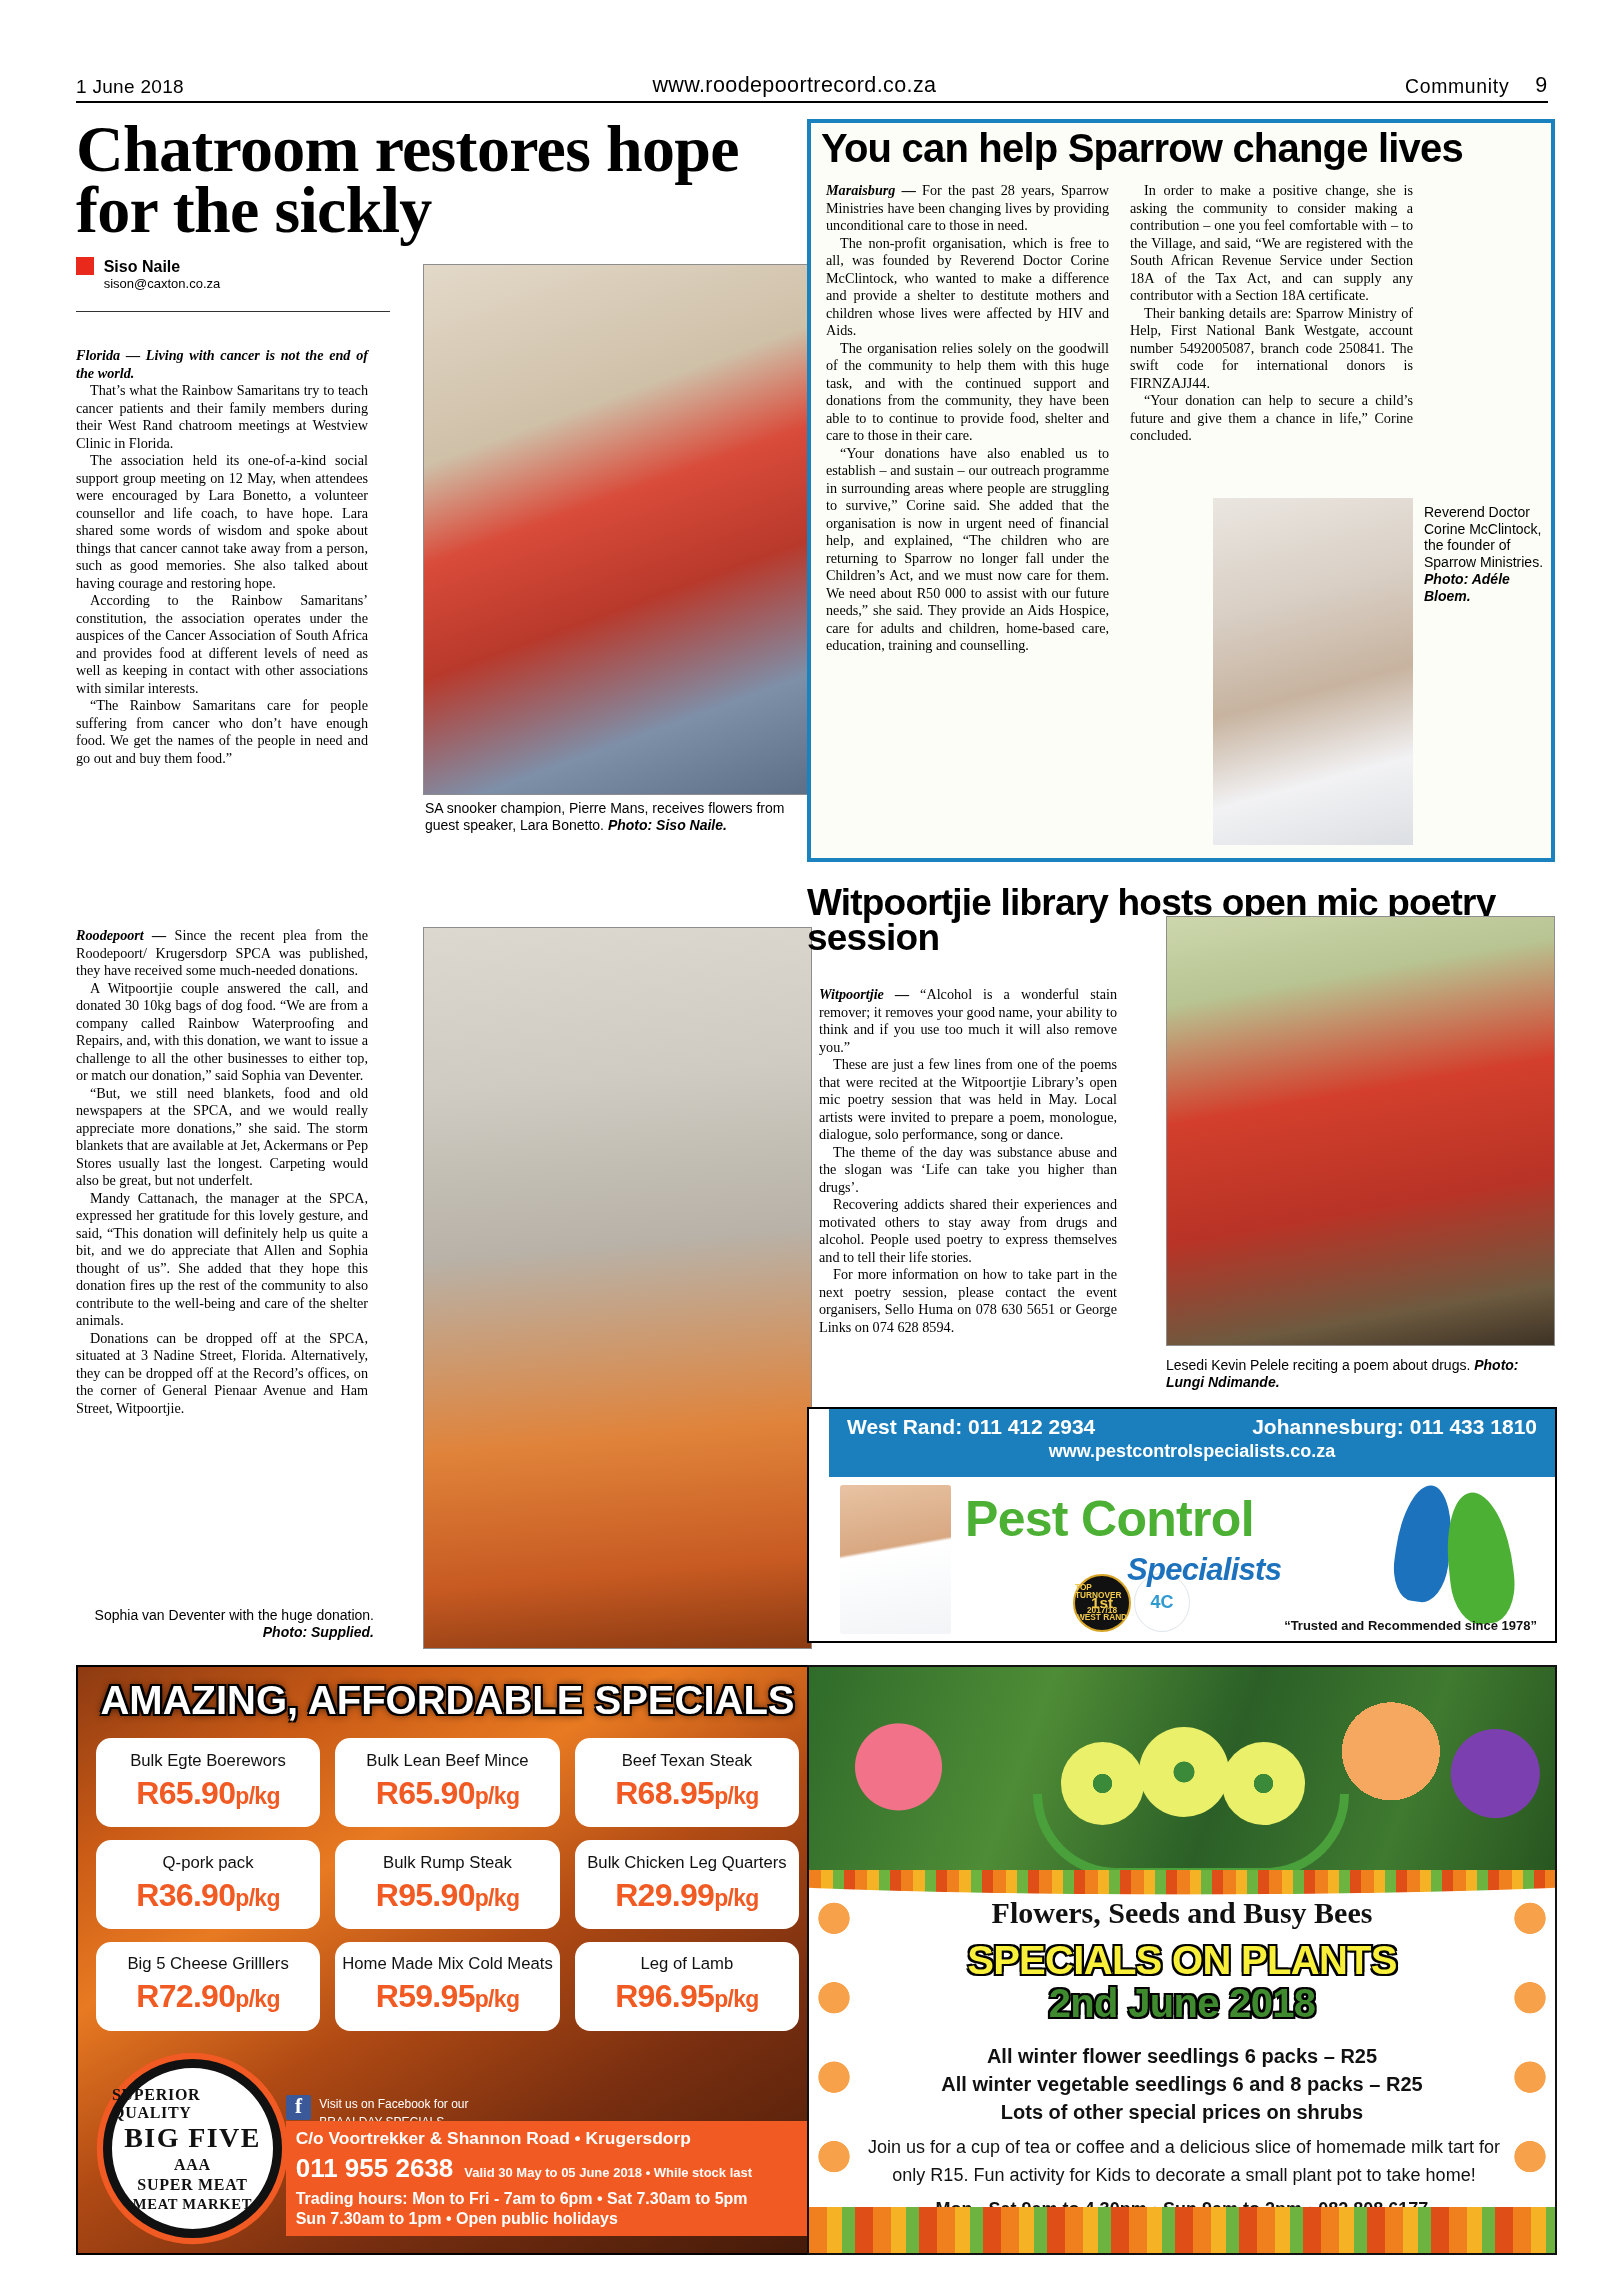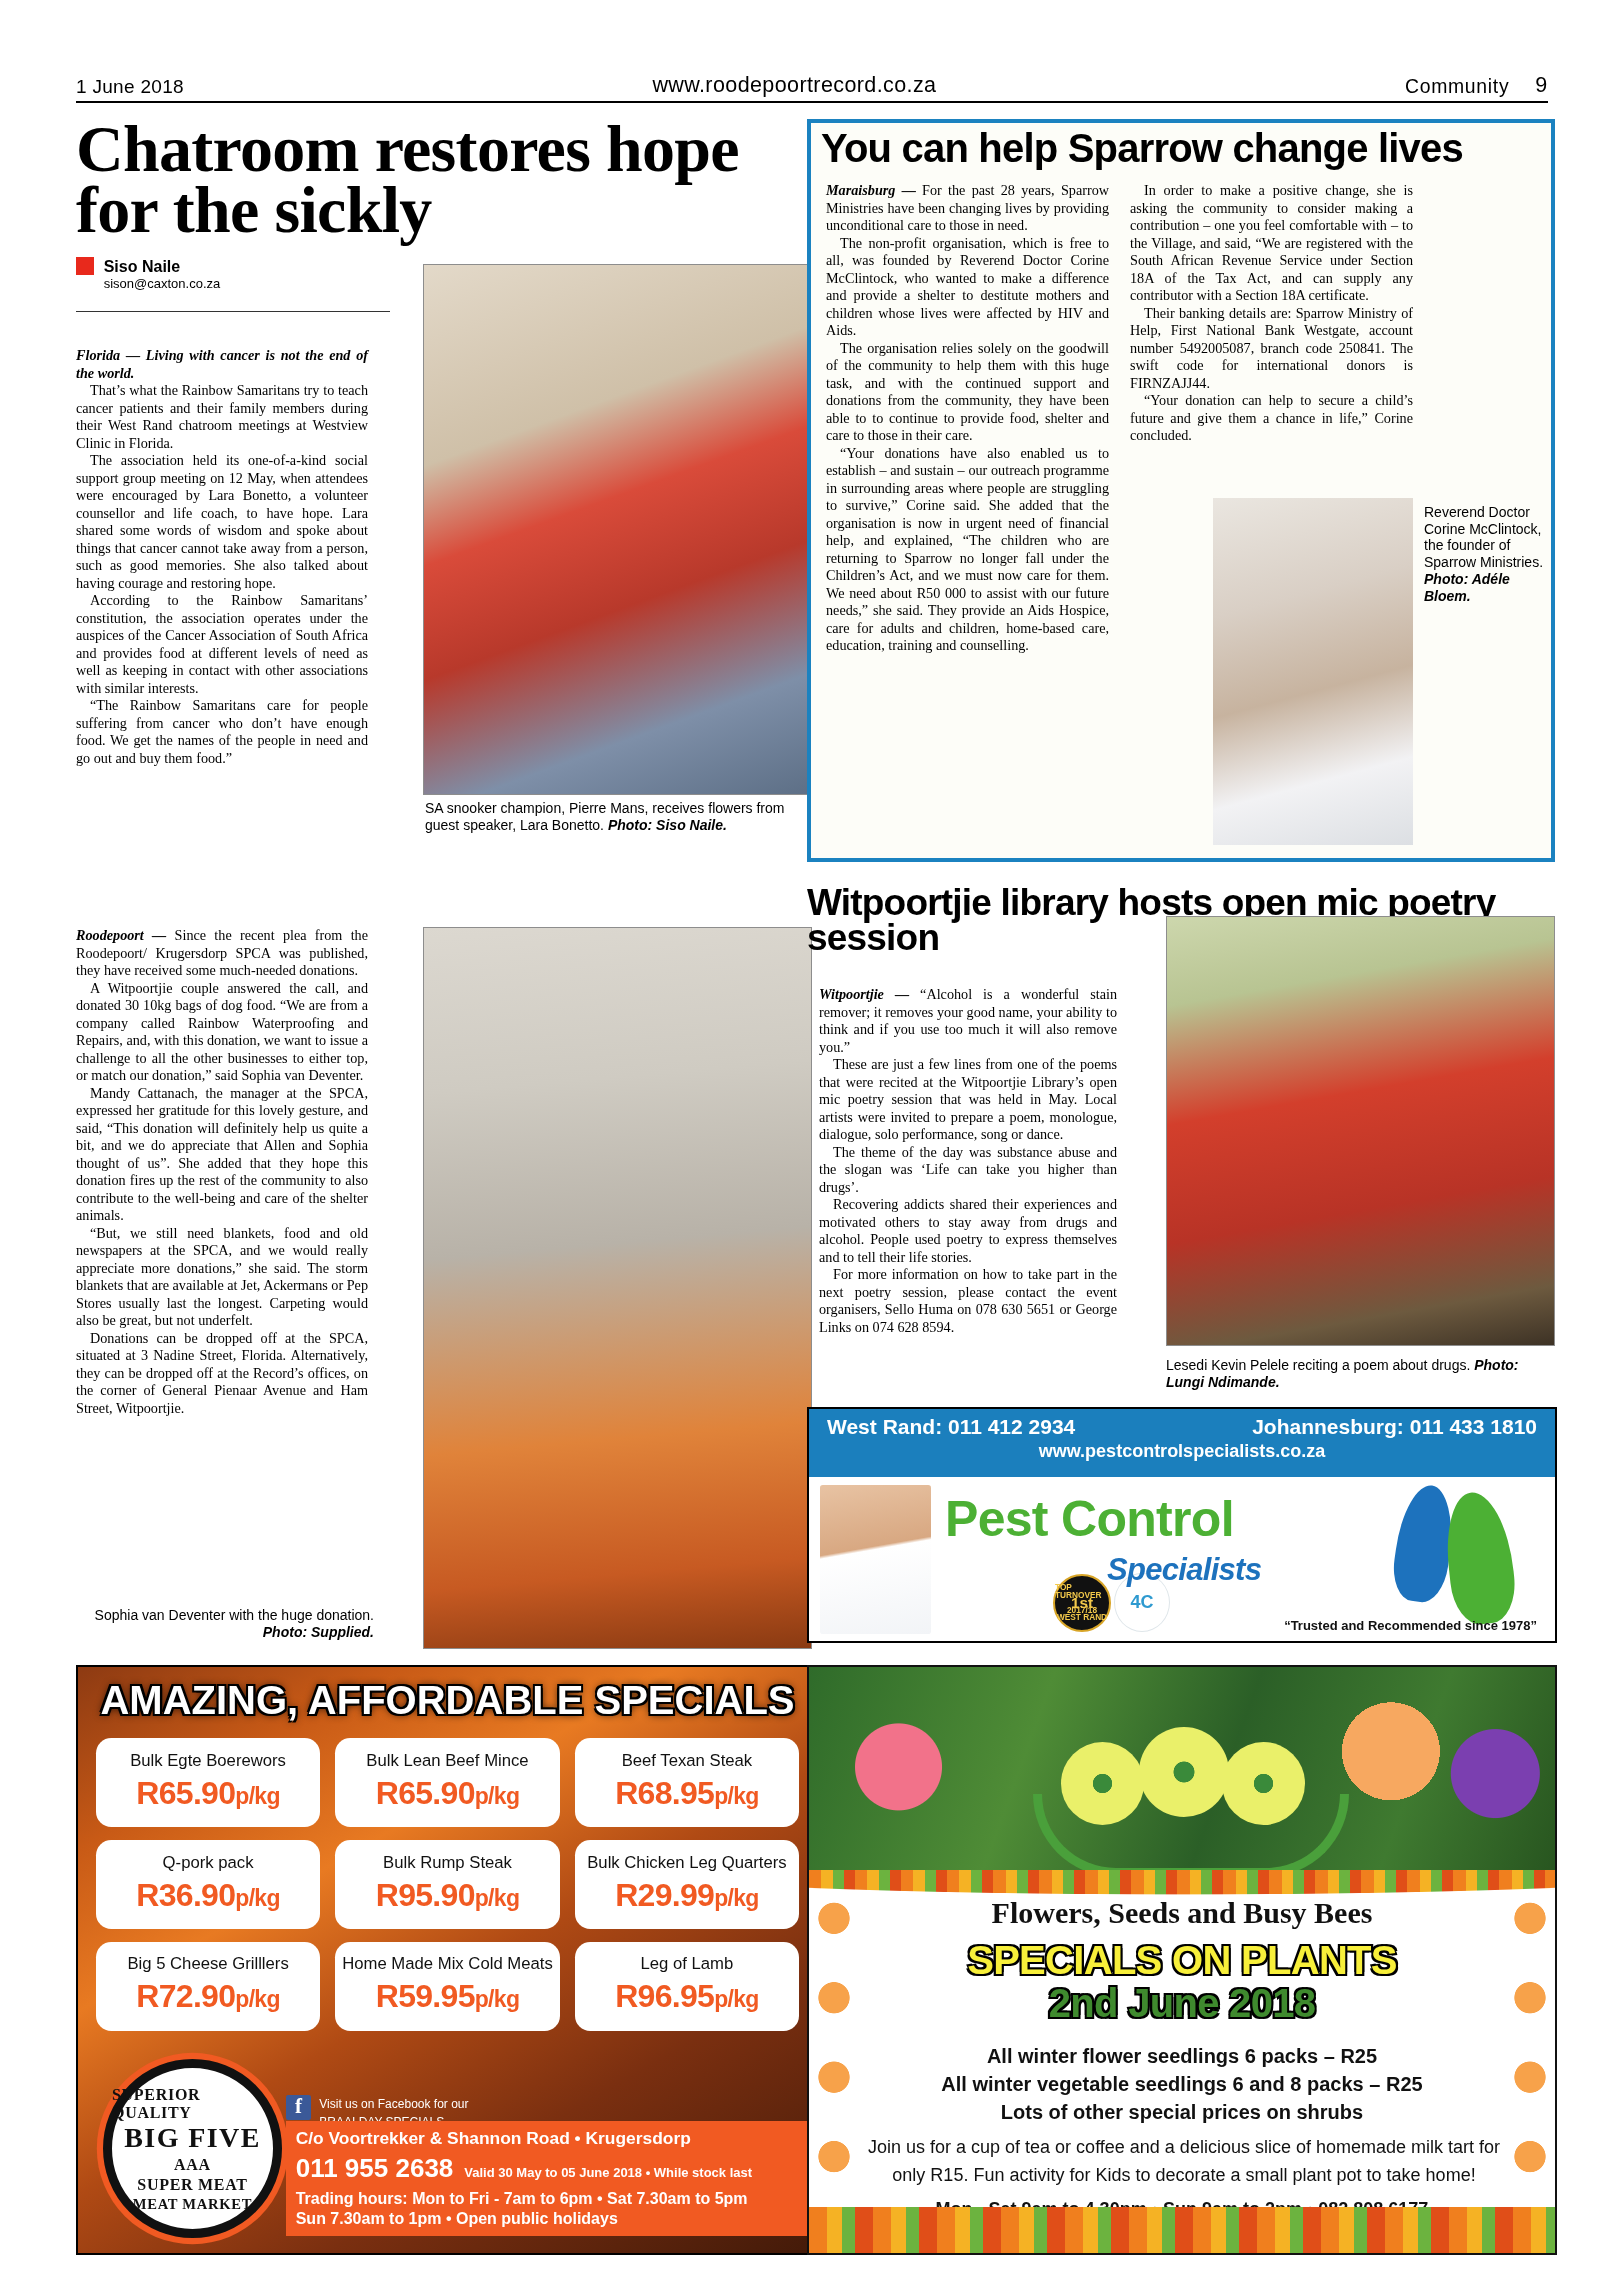--- a/index.html
+++ b/index.html
@@ -57,21 +57,21 @@
   #cap3{position:absolute;left:1424px;top:504px;width:122px;}
 
   
   #hl4{position:absolute;left:807px;top:885px;width:750px;font-size:37px;}
   #art4{position:absolute;left:819px;top:986px;width:298px;height:416px;}
   #ph4{left:1166px;top:916px;width:389px;height:430px;}
   #cap4{position:absolute;left:1166px;top:1357px;width:389px;}
 
   
   #pestad{position:absolute;left:807px;top:1407px;width:750px;height:236px;border:2.8px solid #000;
-          box-sizing:border-box;background:#fff;}
+          box-sizing:border-box;background:#fff;padding-left:20px;}
   .pest-top{height:68px;background:#1b7fbd;color:#fff;font-family:"Liberation Sans",sans-serif;
             position:relative;}
   .pest-nums{display:flex;justify-content:space-between;padding:5.6px 18px 0 18px;font-size:21px;font-weight:bold;}
   .pest-url{text-align:center;font-size:18px;font-weight:bold;margin-top:2.8px;}
   .pest-body{position:relative;height:160px;background:#fff;}
   .pest-face{position:absolute;left:11px;top:8.3px;width:111px;height:149px;border-radius:2.8px;
              background:linear-gradient(170deg,#e8c3a3 0%,#d8a882 42%,#fff 44%,#f2f4f7 100%);}
   .pest-main{position:absolute;left:136px;top:12.5px;font-family:"Liberation Sans",sans-serif;
              font-weight:bold;font-size:50px;color:#4cb034;letter-spacing:-0.7px;}
   .pest-spec{position:absolute;left:298px;top:75px;font-family:"Liberation Sans",sans-serif;
@@ -210,22 +210,22 @@
     <div class="ph-inner p1"></div>
   </div>
   <div class="cap" id="cap1">
     <span>SA snooker champion, Pierre Mans, receives flowers from guest speaker, Lara Bonetto. </span><b>Photo: Siso Naile.</b>
   </div>
 
 
   <div class="body-col" id="art2">
     <p class="first"><span class="dline">Roodepoort —</span><span> Since the recent plea from the Roodepoort/ Krugersdorp SPCA was published, they have received some much-needed donations.</span></p>
     <p>A Witpoortjie couple answered the call, and donated 30 10kg bags of dog food. “We are from a company called Rainbow Waterproofing and Repairs, and, with this donation, we want to issue a challenge to all the other businesses to either top, or match our donation,” said Sophia van Deventer.</p>
+    <p>“But, we still need blankets, food and old newspapers at the SPCA, and we would really appreciate more donations,” she said. The storm blankets that are available at Jet, Ackermans or Pep Stores usually last the longest. Carpeting would also be great, but not underfelt.</p>
     <p>Mandy Cattanach, the manager at the SPCA, expressed her gratitude for this lovely gesture, and said, “This donation will definitely help us quite a bit, and we do appreciate that Allen and Sophia thought of us”. She added that they hope this donation fires up the rest of the community to also contribute to the well-being and care of the shelter animals.</p>
-    <p>“But, we still need blankets, food and old newspapers at the SPCA, and we would really appreciate more donations,” she said. The storm blankets that are available at Jet, Ackermans or Pep Stores usually last the longest. Carpeting would also be great, but not underfelt.</p>
     <p>Donations can be dropped off at the SPCA, situated at 3 Nadine Street, Florida. Alternatively, they can be dropped off at the Record’s offices, on the corner of General Pienaar Avenue and Ham Street, Witpoortjie.</p>
   </div>
 
   <div class="photo photo-frame" id="ph2">
     <div class="ph-inner p2"></div>
   </div>
   <div class="cap" id="cap2">
     <span>Sophia van Deventer with the huge donation. </span><b>Photo: Supplied.</b>
   </div>
 

